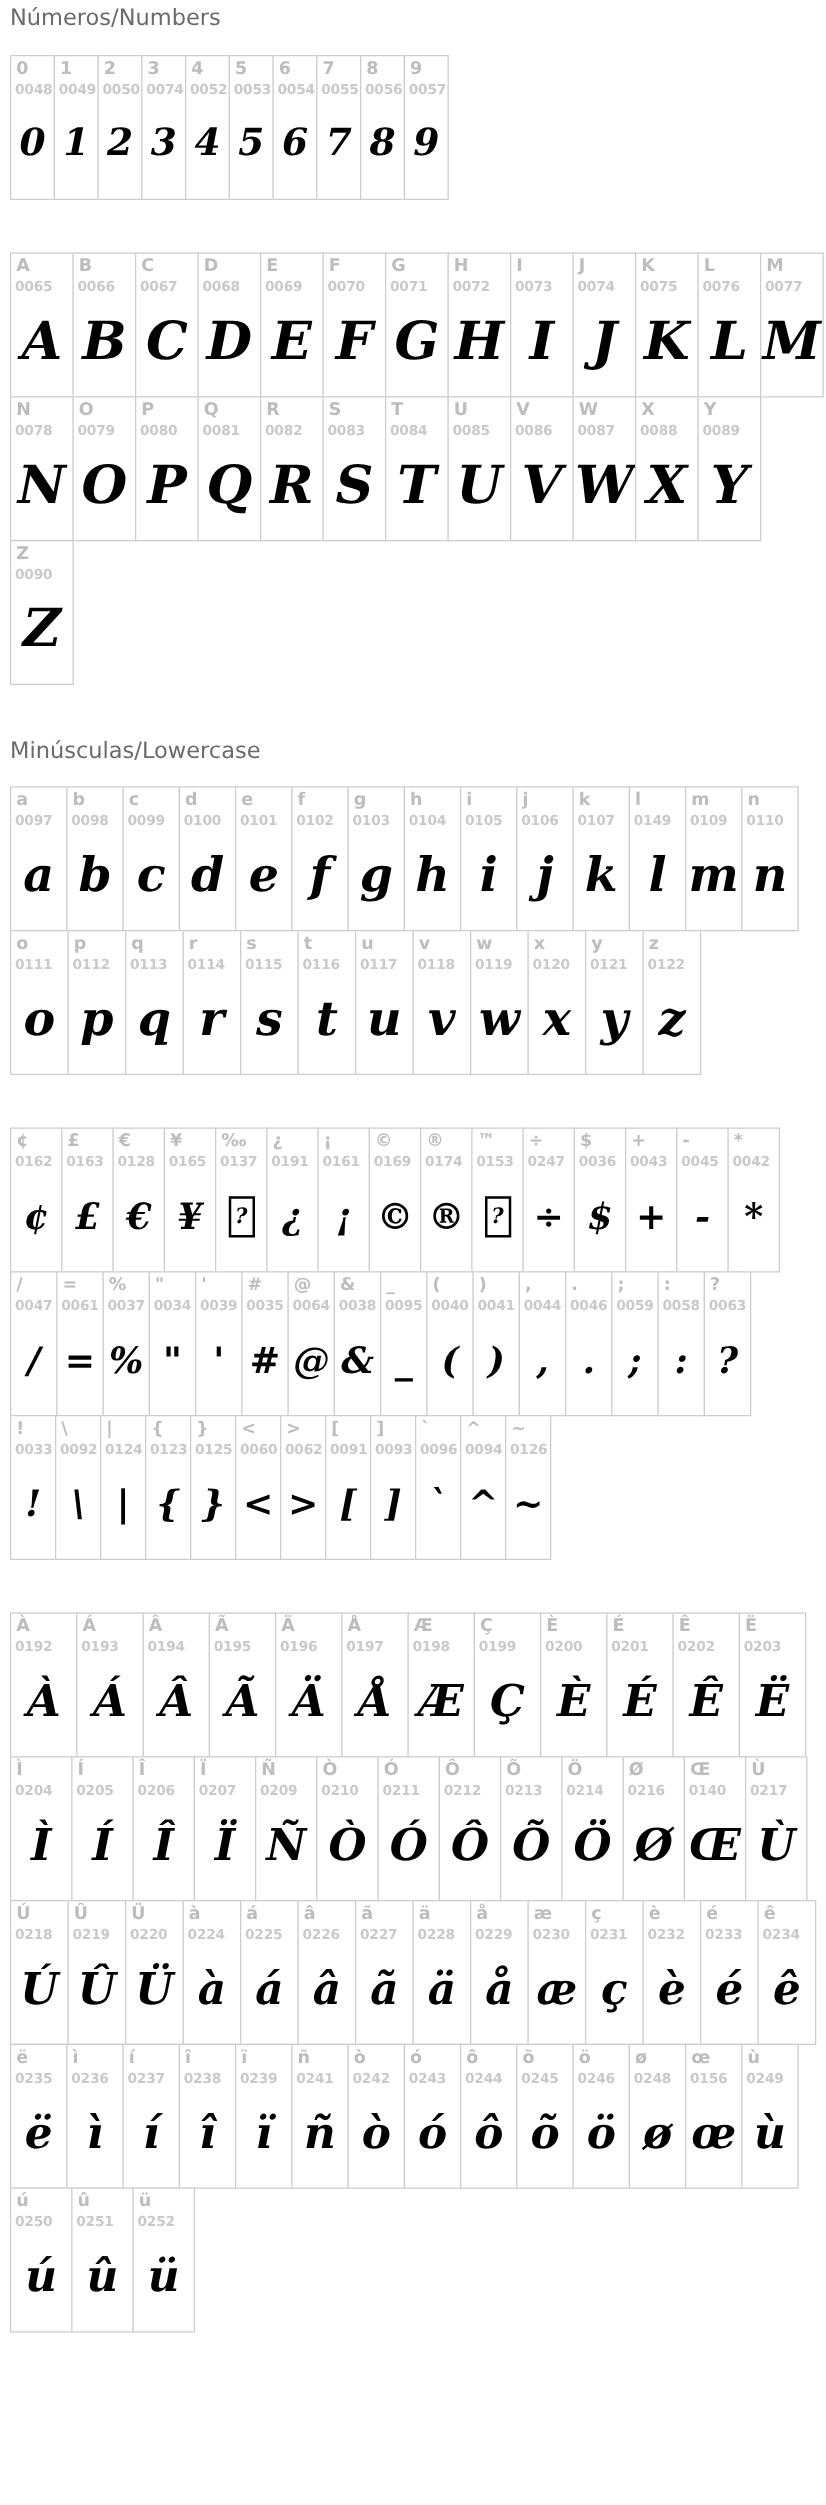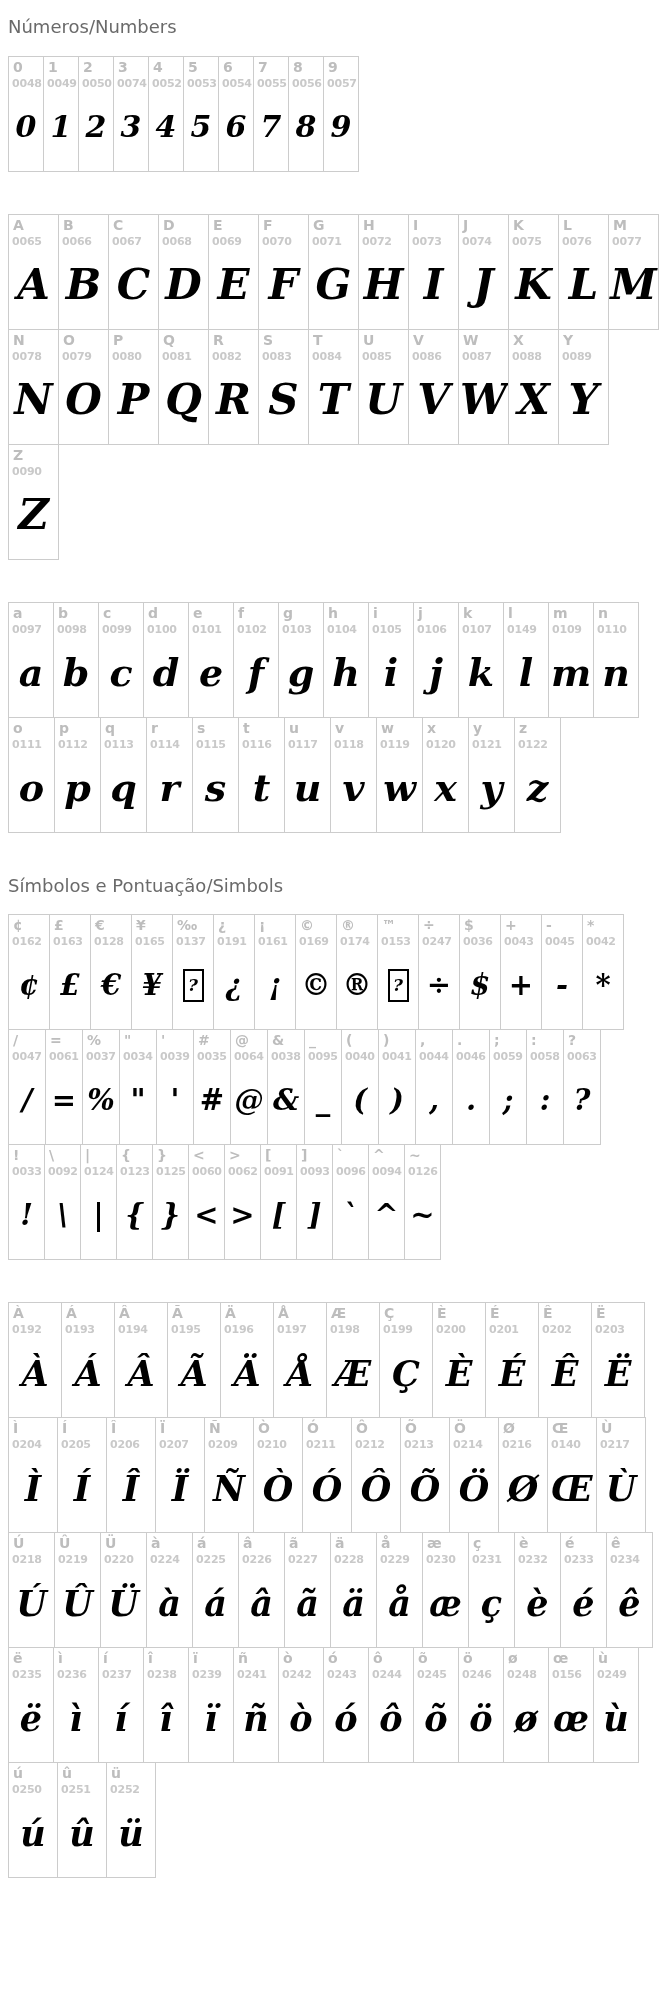--- a/index.html
+++ b/index.html
@@ -1,17 +1,17 @@
 <!DOCTYPE html>
 <html><head>
 <meta charset="utf-8">
 <style>
   html,body{margin:0;padding:0;background:#ffffff;}
   body{width:661px;font-family:"DejaVu Sans","Liberation Sans",sans-serif;}
-  .page{padding:16px 0 0 8px;box-sizing:border-box;}
+  .page{padding:4px 0 0 8px;box-sizing:border-box;}
   .glyph-section{margin:0 0 42px 0;}
   .section-title{
     font-size:18px;font-weight:400;color:#6a6a6a;
     margin:0 0 18px 0;line-height:1.2;
     font-family:"DejaVu Sans","Liberation Sans",sans-serif;
   }
   .glyph-table{display:block;}
   .glyph-row{display:flex;}
   .glyph-row + .glyph-row{margin-top:-1px;}
   .cell{
@@ -295,20 +295,21 @@
   <div class="cell">
     <span class="cell-char">Z</span>
     <span class="cell-code">0090</span>
     <span class="cell-glyph">Z</span>
   </div>
 </div>
         </div>
   </section>
 
   <section class="glyph-section s2">
+    <h2 class="section-title">Minúsculas/Lowercase</h2>
     <div class="glyph-table">
           <div class="glyph-row r0">
   <div class="cell">
     <span class="cell-char">a</span>
     <span class="cell-code">0097</span>
     <span class="cell-glyph">a</span>
   </div>
 
   <div class="cell">
     <span class="cell-char">b</span>
@@ -458,21 +459,20 @@
   <div class="cell">
     <span class="cell-char">z</span>
     <span class="cell-code">0122</span>
     <span class="cell-glyph">z</span>
   </div>
 </div>
         </div>
   </section>
 
   <section class="glyph-section s3">
-    <h2 class="section-title">Símbolos e Pontuação/Simbols</h2>
     <div class="glyph-table">
           <div class="glyph-row r0">
   <div class="cell">
     <span class="cell-char">¢</span>
     <span class="cell-code">0162</span>
     <span class="cell-glyph">¢</span>
   </div>
 
   <div class="cell">
     <span class="cell-char">£</span>

